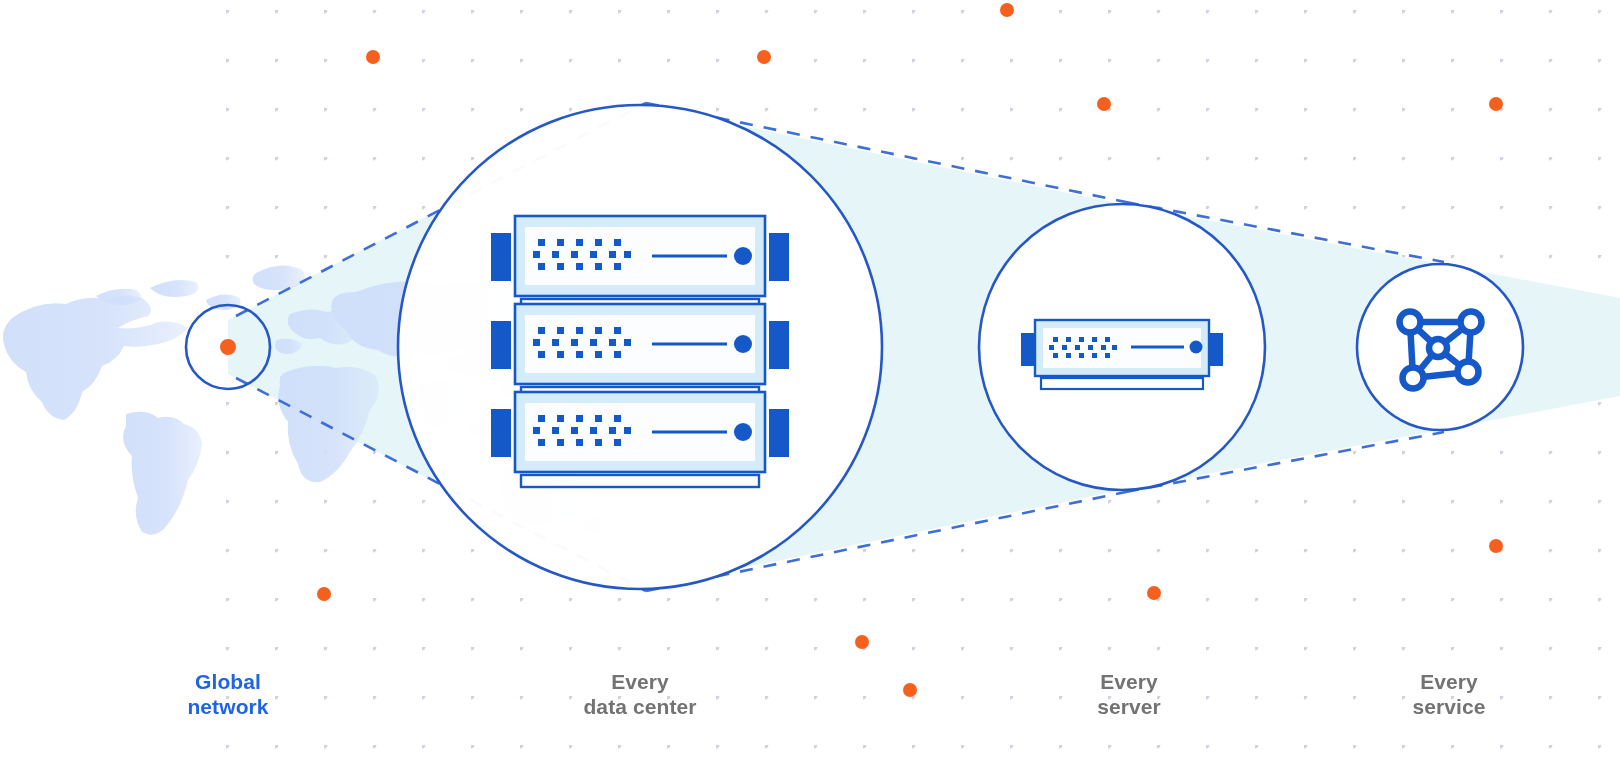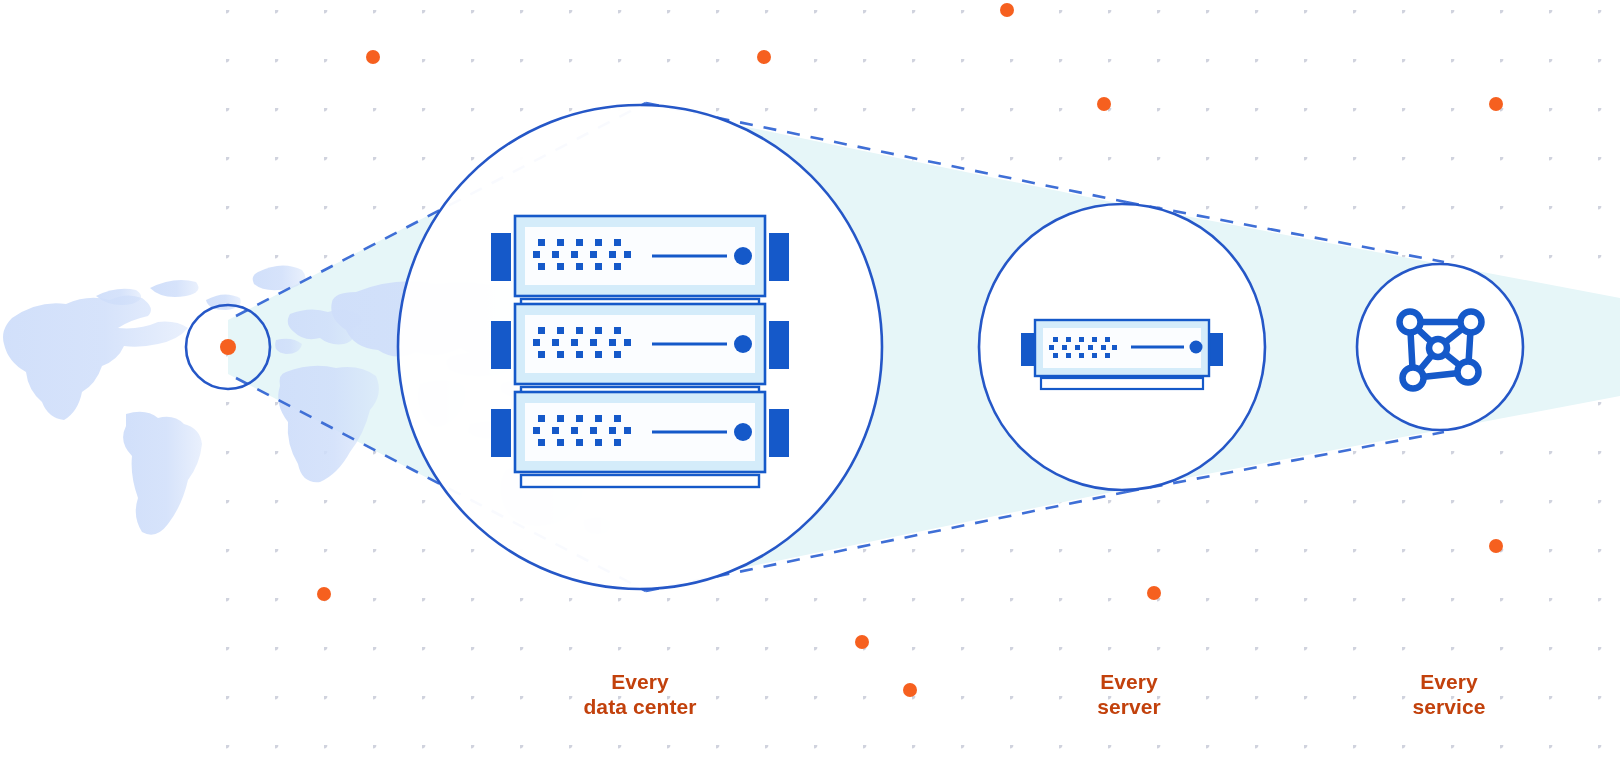--- a/index.html
+++ b/index.html
@@ -13,21 +13,21 @@
   #stage{position:absolute;left:0;top:0;width:1620px;height:782px;overflow:hidden;}
   .layer{position:absolute;left:0;top:0;width:1620px;height:782px;}
   .lbl{
     position:absolute;
     text-align:center;
     font-size:21px;
     font-weight:700;
     line-height:25px;
     letter-spacing:0.1px;
     white-space:pre-line;
-    color:#c2410c;
+    color:#737373;
   }
   .lbl.accent{color:#1f63e8;}
 </style>
 </head>
 <body>
 
 <div id="stage">
 
   <svg class="layer" viewBox="0 0 1620 782" width="1620" height="782" xmlns="http://www.w3.org/2000/svg">
     <defs>
@@ -260,20 +260,22 @@
           <circle cx="324" cy="594" r="7"></circle>
           <circle cx="1154" cy="593" r="7"></circle>
           <circle cx="862" cy="642" r="7"></circle>
           <circle cx="910" cy="690" r="7"></circle>
         </g>
 
     </g>
   </svg>
 
   <div class="layer" id="labelLayer">
+      <div class="lbl accent" style="left: 68px; top: 669px; width: 320px;">Global
+network</div>
       <div class="lbl" style="left: 480px; top: 669px; width: 320px;">Every
 data center</div>
       <div class="lbl" style="left: 969px; top: 669px; width: 320px;">Every
 server</div>
       <div class="lbl" style="left: 1289px; top: 669px; width: 320px;">Every
 service</div>
     </div>
 
 </div>
 

